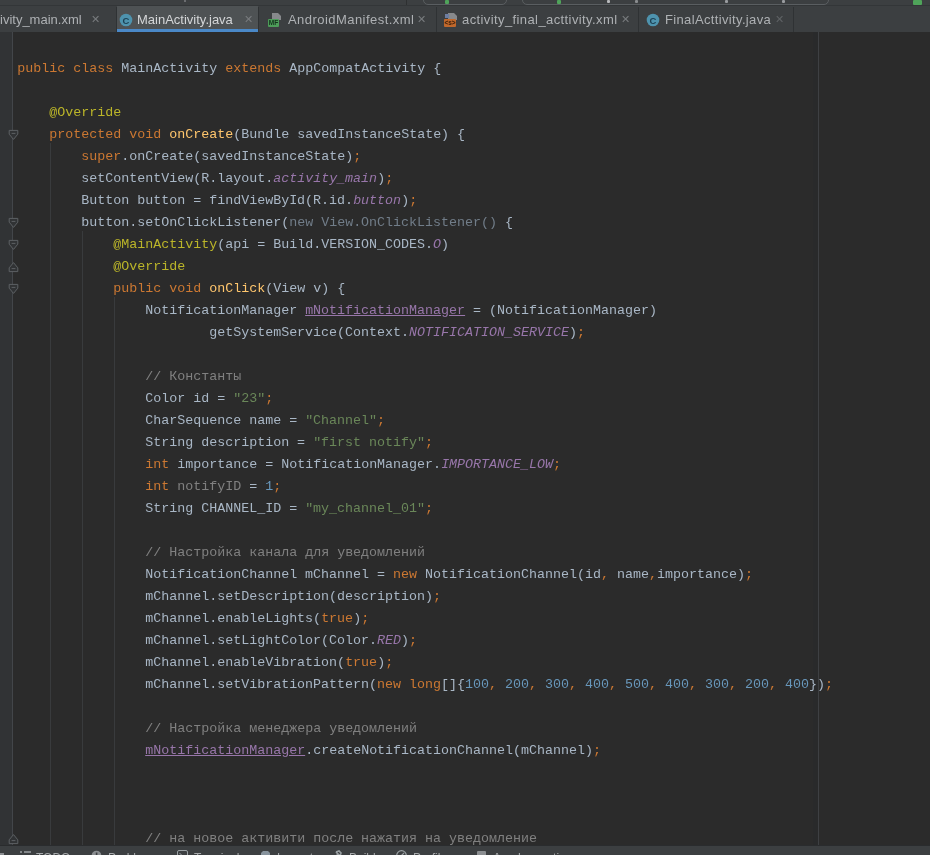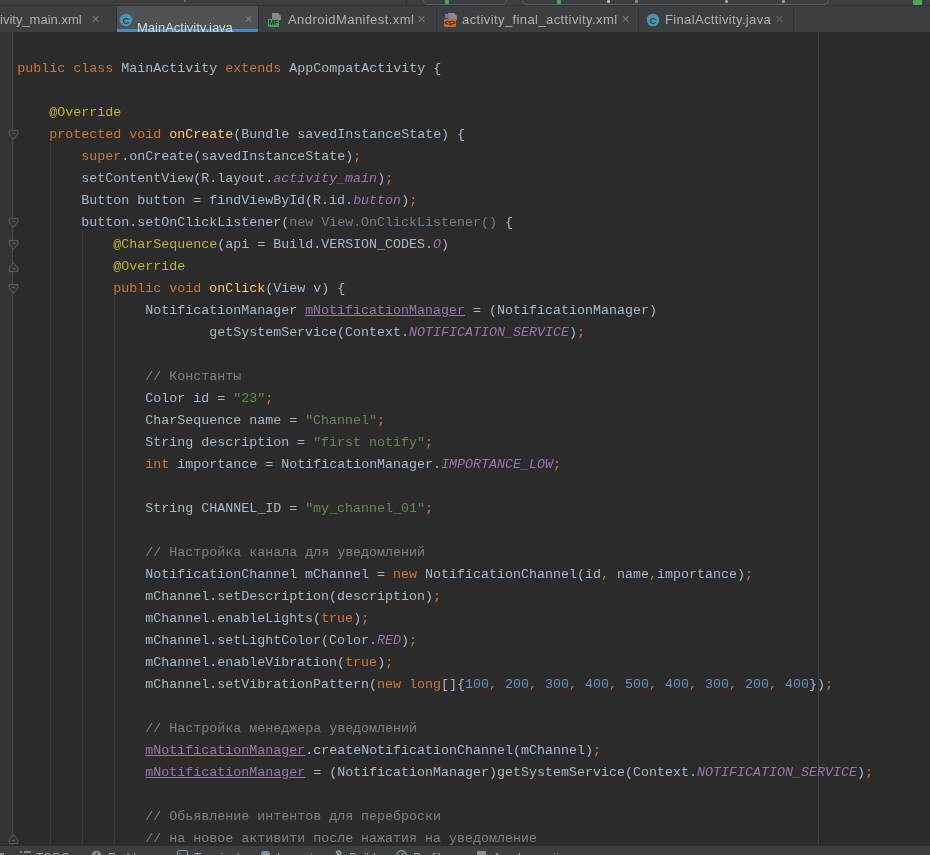--- a/index.html
+++ b/index.html
@@ -12,21 +12,21 @@
 .ig{position:absolute;width:1px;background:#393b3d;}
 #margin1{position:absolute;left:813px;top:0;width:5px;height:813px;background:#292a2b;}
 #margin2{position:absolute;left:818px;top:0;width:1px;height:813px;background:#3e4043;}
 #code{position:absolute;left:17.2px;top:-32px;width:911px;height:780px;}
 .ln{position:absolute;left:0;white-space:pre;font-family:"Liberation Mono",monospace;font-size:13.331px;line-height:22px;height:22px;}
 .d{color:#a9b7c6}.k{color:#cc7832}.y{color:#ffc66d}.a{color:#bbb529}.s{color:#6a8759}
 .n{color:#6897bb}.c{color:#808080}.i{color:#9876aa;font-style:italic}
 .f{color:#9876aa;text-decoration:underline}.u{color:#808080}.m{color:#717d89}
 .tsep{position:absolute;top:1px;width:1px;height:25px;background:#2f3234;}
 .tlabel{position:absolute;top:0;height:26px;display:flex;align-items:center;font-size:13px;color:#aeb1b4;}
-.tsel{color:#d4d6d8;margin-top:8px;}
+.tsel{color:#d4d6d8;}
 .ticon{position:absolute;top:7px;width:14px;height:14px;}
 .tx{position:absolute;top:0;height:26px;display:flex;align-items:center;font-size:11px;color:#787b7e;}
 #underline{position:absolute;left:117px;top:23px;width:141px;height:3px;background:#4a88c7;}
 #selbg{position:absolute;left:117px;top:0;width:141px;height:23px;background:#4e5254;}
 #statusbar{position:absolute;left:0;top:845px;width:930px;height:10px;background:#3c3f41;border-top:1px solid #2a2c2e;box-sizing:border-box;overflow:hidden;}
 .sbt{position:absolute;top:5px;font-size:12px;color:#a6a9ab;white-space:nowrap;}
 .sbi{position:absolute;top:4px;}
 .outl{position:absolute;top:-8px;height:11px;border:1px solid #5a5e61;border-radius:5px;}
 .dot{position:absolute;border-radius:1px;}
 </style></head>
@@ -112,42 +112,41 @@
         </svg>
   </div>
   <div id="code">
 <div class="ln" style="top:58px"><span class="k">public</span><span class="d"> </span><span class="k">class</span><span class="d"> MainActivity </span><span class="k">extends</span><span class="d"> AppCompatActivity {</span></div>
 <div class="ln" style="top:102px"><span class="d">    </span><span class="a">@Override</span></div>
 <div class="ln" style="top:124px"><span class="d">    </span><span class="k">protected</span><span class="d"> </span><span class="k">void</span><span class="d"> </span><span class="y">onCreate</span><span class="d">(Bundle savedInstanceState) {</span></div>
 <div class="ln" style="top:146px"><span class="d">        </span><span class="k">super</span><span class="d">.onCreate(savedInstanceState)</span><span class="k">;</span></div>
 <div class="ln" style="top:168px"><span class="d">        setContentView(R.layout.</span><span class="i">activity_main</span><span class="d">)</span><span class="k">;</span></div>
 <div class="ln" style="top:190px"><span class="d">        Button button = findViewById(R.id.</span><span class="i">button</span><span class="d">)</span><span class="k">;</span></div>
 <div class="ln" style="top:212px"><span class="d">        button.setOnClickListener(</span><span class="m">new View.OnClickListener() </span><span class="d">{</span></div>
-<div class="ln" style="top:234px"><span class="d">            </span><span class="a">@CharSequence</span><span class="d">(api = Build.VERSION_CODES.</span><span class="i">O</span><span class="d">)</span></div>
+<div class="ln" style="top:234px"><span class="d">            </span><span class="a">@MainActivity</span><span class="d">(api = Build.VERSION_CODES.</span><span class="i">O</span><span class="d">)</span></div>
 <div class="ln" style="top:256px"><span class="d">            </span><span class="a">@Override</span></div>
 <div class="ln" style="top:278px"><span class="d">            </span><span class="k">public</span><span class="d"> </span><span class="k">void</span><span class="d"> </span><span class="y">onClick</span><span class="d">(View v) {</span></div>
 <div class="ln" style="top:300px"><span class="d">                NotificationManager </span><span class="f">mNotificationManager</span><span class="d"> = (NotificationManager)</span></div>
 <div class="ln" style="top:366px"><span class="d">                </span><span class="c">// Константы</span></div>
 <div class="ln" style="top:322px"><span class="d">                        getSystemService(Context.</span><span class="i">NOTIFICATION_SERVICE</span><span class="d">)</span><span class="k">;</span></div>
 <div class="ln" style="top:388px"><span class="d">                Color id = </span><span class="s">"23"</span><span class="k">;</span></div>
 <div class="ln" style="top:410px"><span class="d">                CharSequence name = </span><span class="s">"Channel"</span><span class="k">;</span></div>
 <div class="ln" style="top:432px"><span class="d">                String description = </span><span class="s">"first notify"</span><span class="k">;</span></div>
 <div class="ln" style="top:454px"><span class="d">                </span><span class="k">int</span><span class="d"> importance = NotificationManager.</span><span class="i">IMPORTANCE_LOW</span><span class="k">;</span></div>
+<div class="ln" style="top:476px"><span class="d">                </span><span class="k">int</span><span class="d"> </span><span class="u">notifyID</span><span class="d"> = </span><span class="n">1</span><span class="k">;</span></div>
 <div class="ln" style="top:498px"><span class="d">                String CHANNEL_ID = </span><span class="s">"my_channel_01"</span><span class="k">;</span></div>
 <div class="ln" style="top:542px"><span class="d">                </span><span class="c">// Настройка канала для уведомлений</span></div>
 <div class="ln" style="top:564px"><span class="d">                NotificationChannel mChannel = </span><span class="k">new</span><span class="d"> NotificationChannel(id</span><span class="k">,</span><span class="d"> name</span><span class="k">,</span><span class="d">importance)</span><span class="k">;</span></div>
 <div class="ln" style="top:586px"><span class="d">                mChannel.setDescription(description)</span><span class="k">;</span></div>
 <div class="ln" style="top:608px"><span class="d">                mChannel.enableLights(</span><span class="k">true</span><span class="d">)</span><span class="k">;</span></div>
 <div class="ln" style="top:630px"><span class="d">                mChannel.setLightColor(Color.</span><span class="i">RED</span><span class="d">)</span><span class="k">;</span></div>
 <div class="ln" style="top:652px"><span class="d">                mChannel.enableVibration(</span><span class="k">true</span><span class="d">)</span><span class="k">;</span></div>
 <div class="ln" style="top:674px"><span class="d">                mChannel.setVibrationPattern(</span><span class="k">new</span><span class="d"> </span><span class="k">long</span><span class="d">[]{</span><span class="n">100</span><span class="k">,</span><span class="d"> </span><span class="n">200</span><span class="k">,</span><span class="d"> </span><span class="n">300</span><span class="k">,</span><span class="d"> </span><span class="n">400</span><span class="k">,</span><span class="d"> </span><span class="n">500</span><span class="k">,</span><span class="d"> </span><span class="n">400</span><span class="k">,</span><span class="d"> </span><span class="n">300</span><span class="k">,</span><span class="d"> </span><span class="n">200</span><span class="k">,</span><span class="d"> </span><span class="n">400</span><span class="d">})</span><span class="k">;</span></div>
 <div class="ln" style="top:718px"><span class="d">                </span><span class="c">// Настройка менеджера уведомлений</span></div>
 <div class="ln" style="top:740px"><span class="d">                </span><span class="f">mNotificationManager</span><span class="d">.createNotificationChannel(mChannel)</span><span class="k">;</span></div>
-<div class="ln" style="top:762px"><span class="d">                </span><span class="f">mNotificationManager</span><span class="d"> = (NotificationManager)getSystemService(Context.</span><span class="i">NOTIFICATION_SERVICE</span><span class="d">)</span><span class="k">;</span></div>
-<div class="ln" style="top:806px"><span class="d">                </span><span class="c">// Обьявление интентов для переброски</span></div>
 <div class="ln" style="top:828px"><span class="d">                </span><span class="c">// на новое активити после нажатия на уведомление</span></div>
   </div>
  </div>
  <div id="statusbar">
   <svg class="sbi" style="left:20px" width="11" height="11">
         <path d="M0,2h2M4,2h7M0,6h2M4,6h7M0,10h2M4,10h7" stroke="#9aa0a3" stroke-width="1.6"></path>
       </svg>
   <div class="sbt" style="left:36px">TODO</div>
   <div style="position:absolute;left:0;top:7px;width:4px;height:3px;background:#8b8e91"></div>
   <svg class="sbi" style="left:91px" width="11" height="11">

